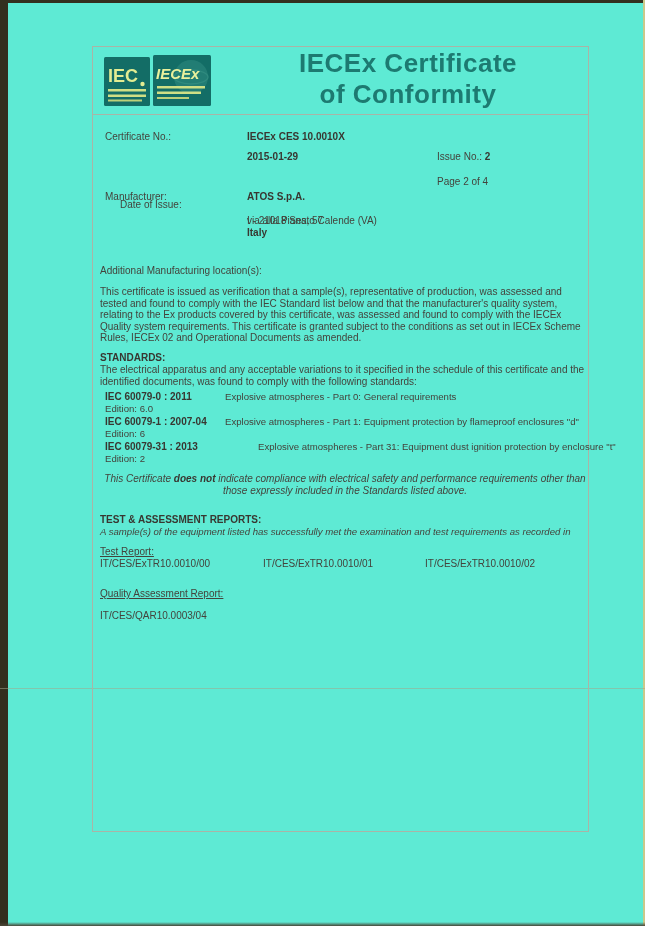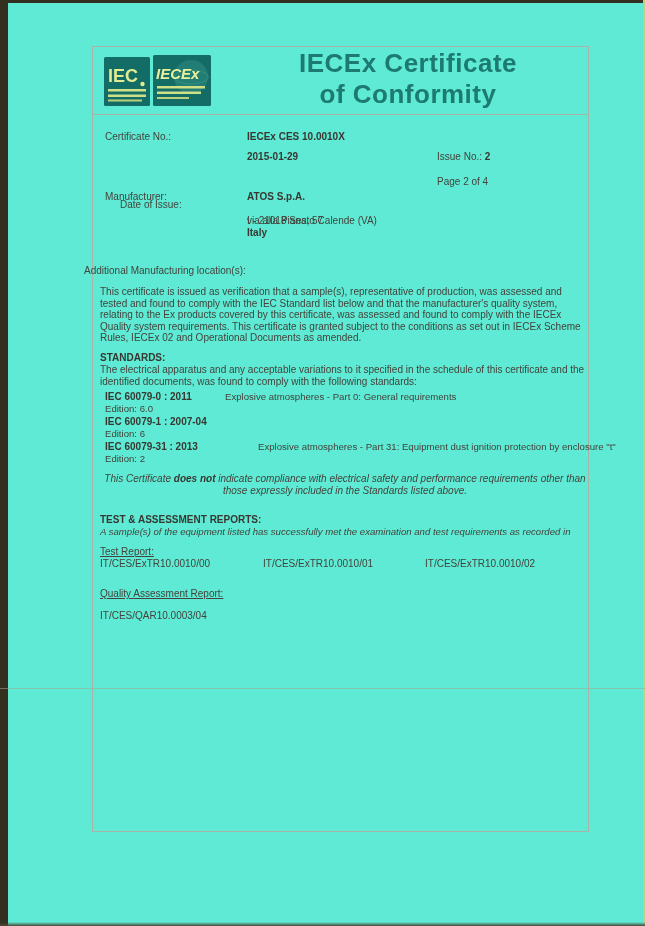--- a/index.html
+++ b/index.html
@@ -97,33 +97,34 @@
   <div class="t" style="left:437px;top:151px;"><span>Issue No.:</span>&nbsp;<span class="b">2</span></div>
 
   <div class="t" style="left:437px;top:176px;">Page 2 of 4</div>
 
   <div class="t" style="left:105px;top:191px;">Manufacturer:</div>
   <div class="t b" style="left:247px;top:191px;">ATOS S.p.A.</div>
   <div class="t" style="left:247px;top:203px;margin-top:12px;">via alla Piana, 57</div>
   <div class="t" style="left:247px;top:215px;">I - 21018 Sesto Calende (VA)</div>
   <div class="t b" style="left:247px;top:227px;">Italy</div>
 
-  <div class="t" style="left:84px;top:265px;">Additional Manufacturing location(s):</div>
+  <div class="t" style="left:100px;top:265px;">Additional Manufacturing location(s):</div>
 
   <div class="t wrap para" style="left:100px;top:286px;width:490px;">This certificate is issued as verification that a sample(s), representative of production, was assessed and tested and found to comply with the IEC Standard list below and that the manufacturer's quality system, relating to the Ex products covered by this certificate, was assessed and found to comply with the IECEx Quality system requirements. This certificate is granted subject to the conditions as set out in IECEx Scheme Rules, IECEx 02 and Operational Documents as amended.</div>
 
   <div class="t b" style="left:100px;top:352px;">STANDARDS:</div>
   <div class="t wrap para" style="left:100px;top:364px;width:490px;">The electrical apparatus and any acceptable variations to it specified in the schedule of this certificate and the identified documents, was found to comply with the following standards:</div>
 
   <div class="t b" style="left:105px;top:391px;">IEC 60079-0 : 2011</div>
   <div class="t small" style="left:105px;top:403px;">Edition: 6.0</div>
   <div class="t small" style="left:225px;top:391px;">Explosive atmospheres - Part 0: General requirements</div>
 
   <div class="t b" style="left:105px;top:416px;">IEC 60079-1 : 2007-04</div>
   <div class="t small" style="left:105px;top:428px;">Edition: 6</div>
+  <div class="t small" style="left:225px;top:416px;">Explosive atmospheres - Part 1: Equipment protection by flameproof enclosures "d"</div>
 
   <div class="t b" style="left:105px;top:441px;">IEC 60079-31 : 2013</div>
   <div class="t small" style="left:105px;top:453px;">Edition: 2</div>
   <div class="t small" style="left:225px;top:441px;padding-left:33px;">Explosive atmospheres - Part 31: Equipment dust ignition protection by enclosure "t"</div>
 
   <div class="t wrap para i" style="left:100px;top:473px;width:490px;text-align:center;">
     <span>This Certificate </span><span class="b">does not</span><span> indicate compliance with electrical safety and performance requirements other than those expressly included in the Standards listed above.</span>
   </div>
 
   <div class="t b" style="left:100px;top:514px;">TEST &amp; ASSESSMENT REPORTS:</div>

